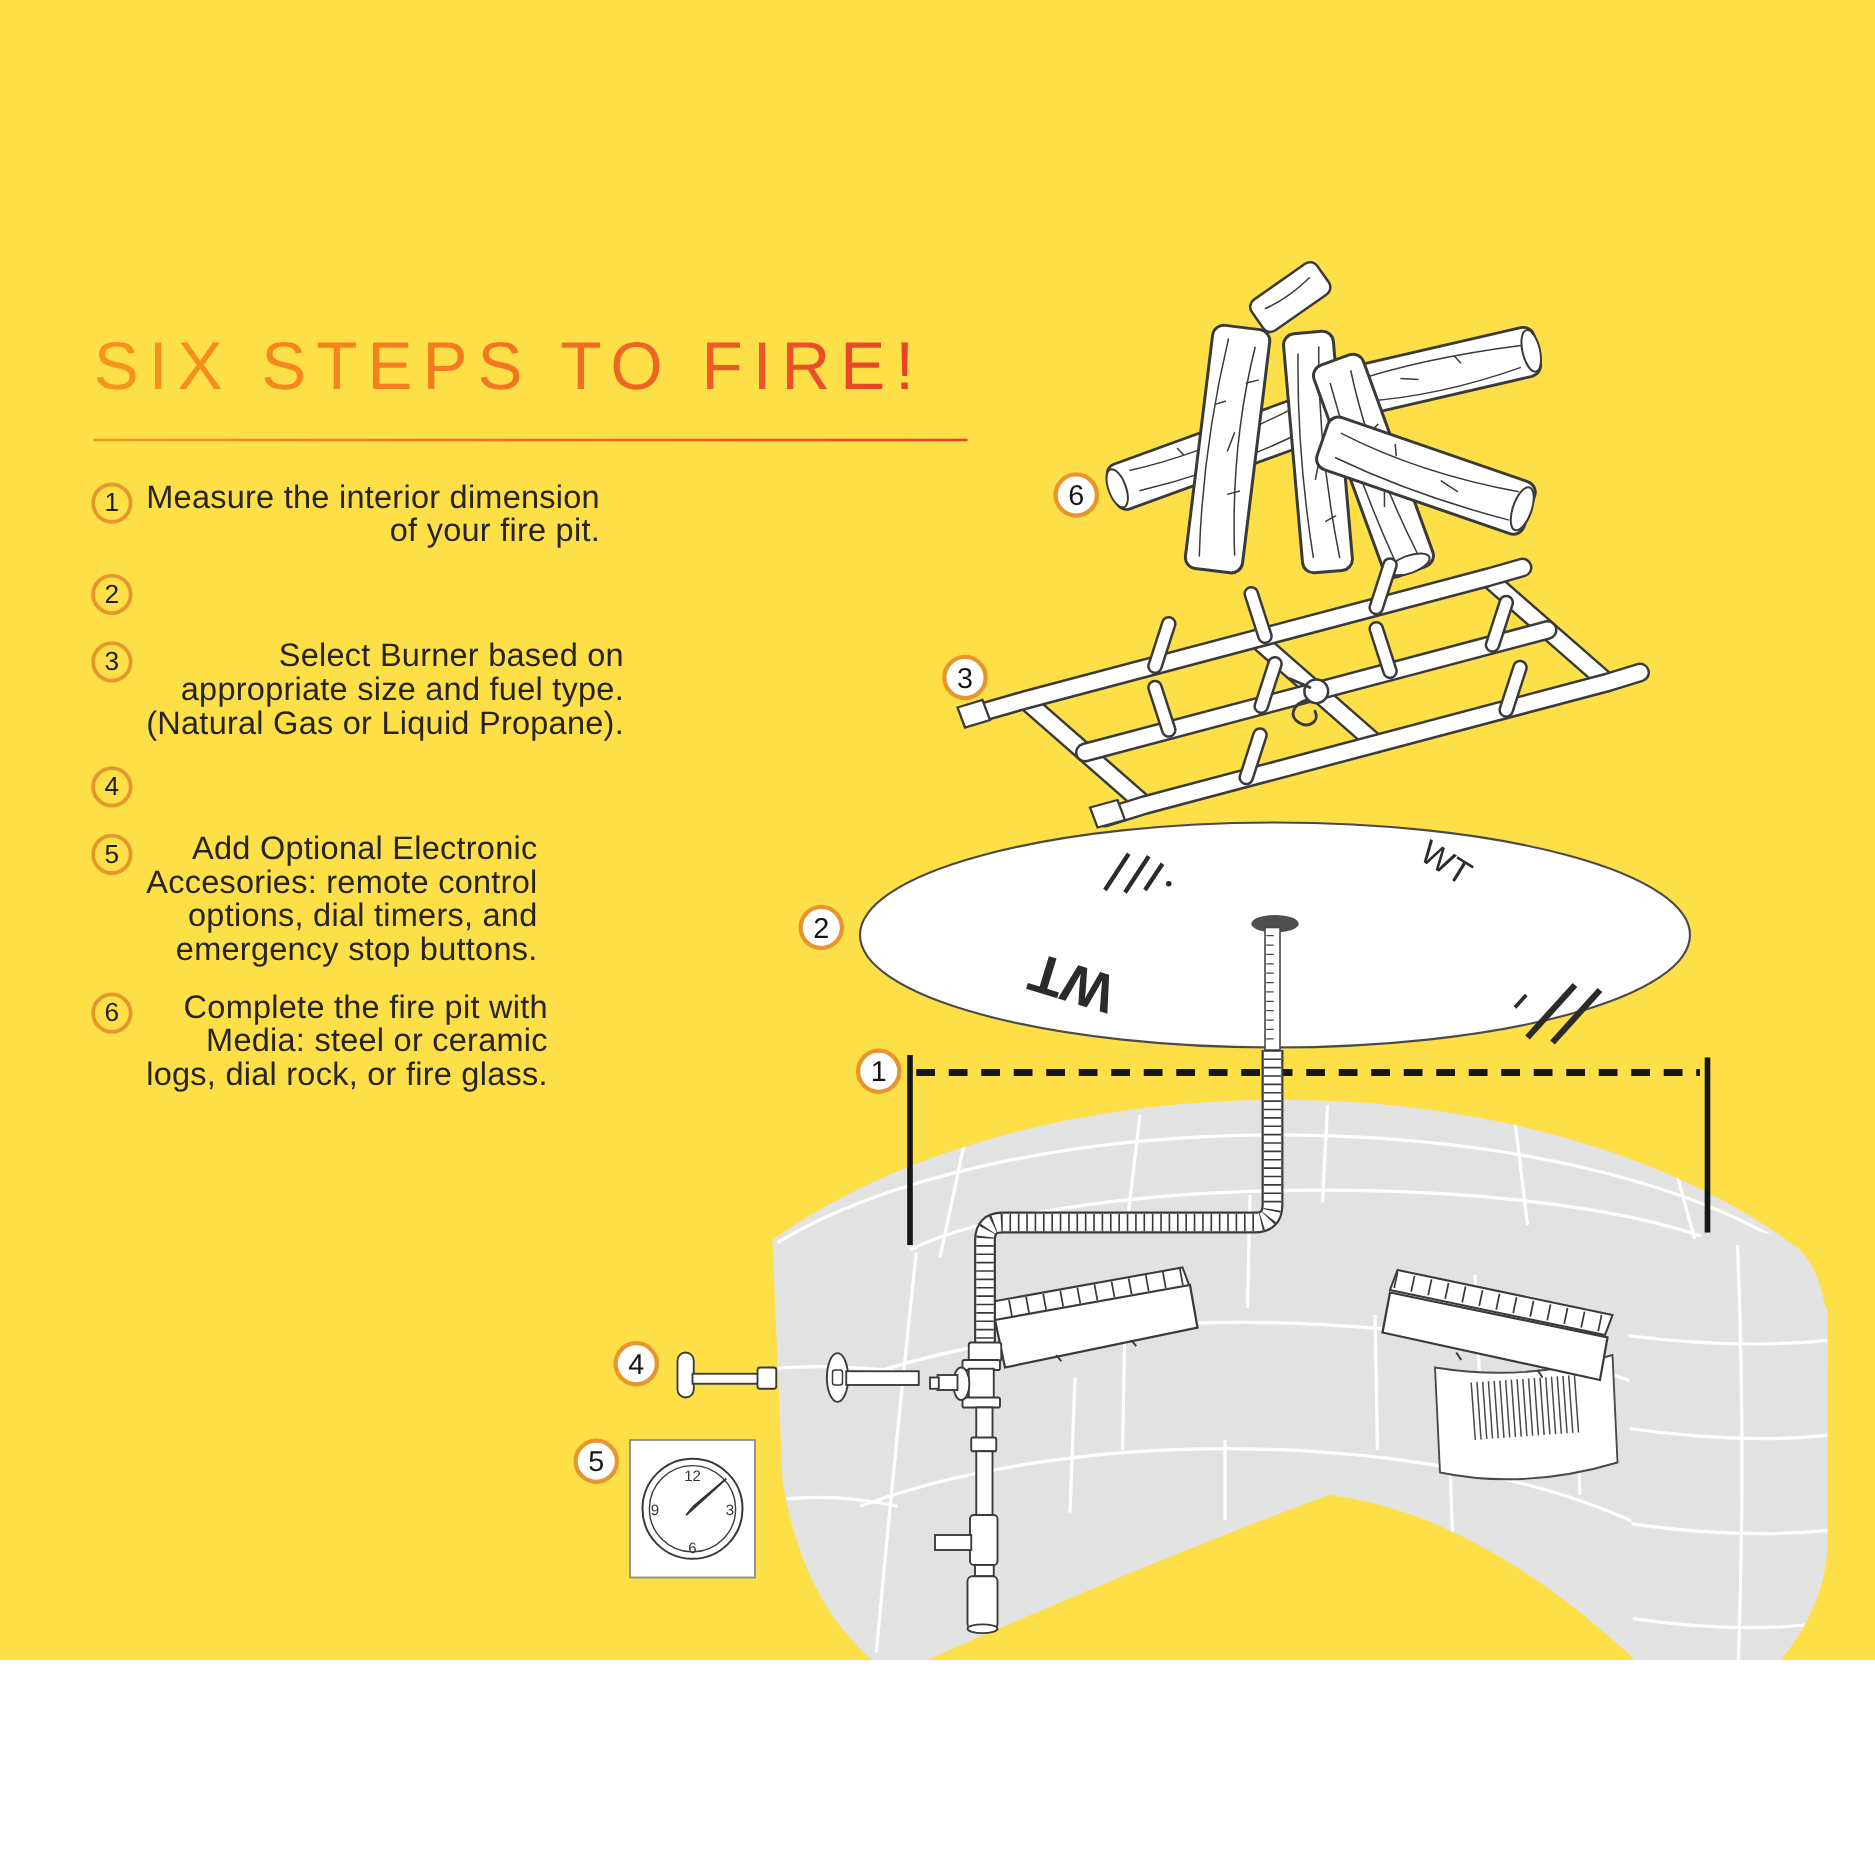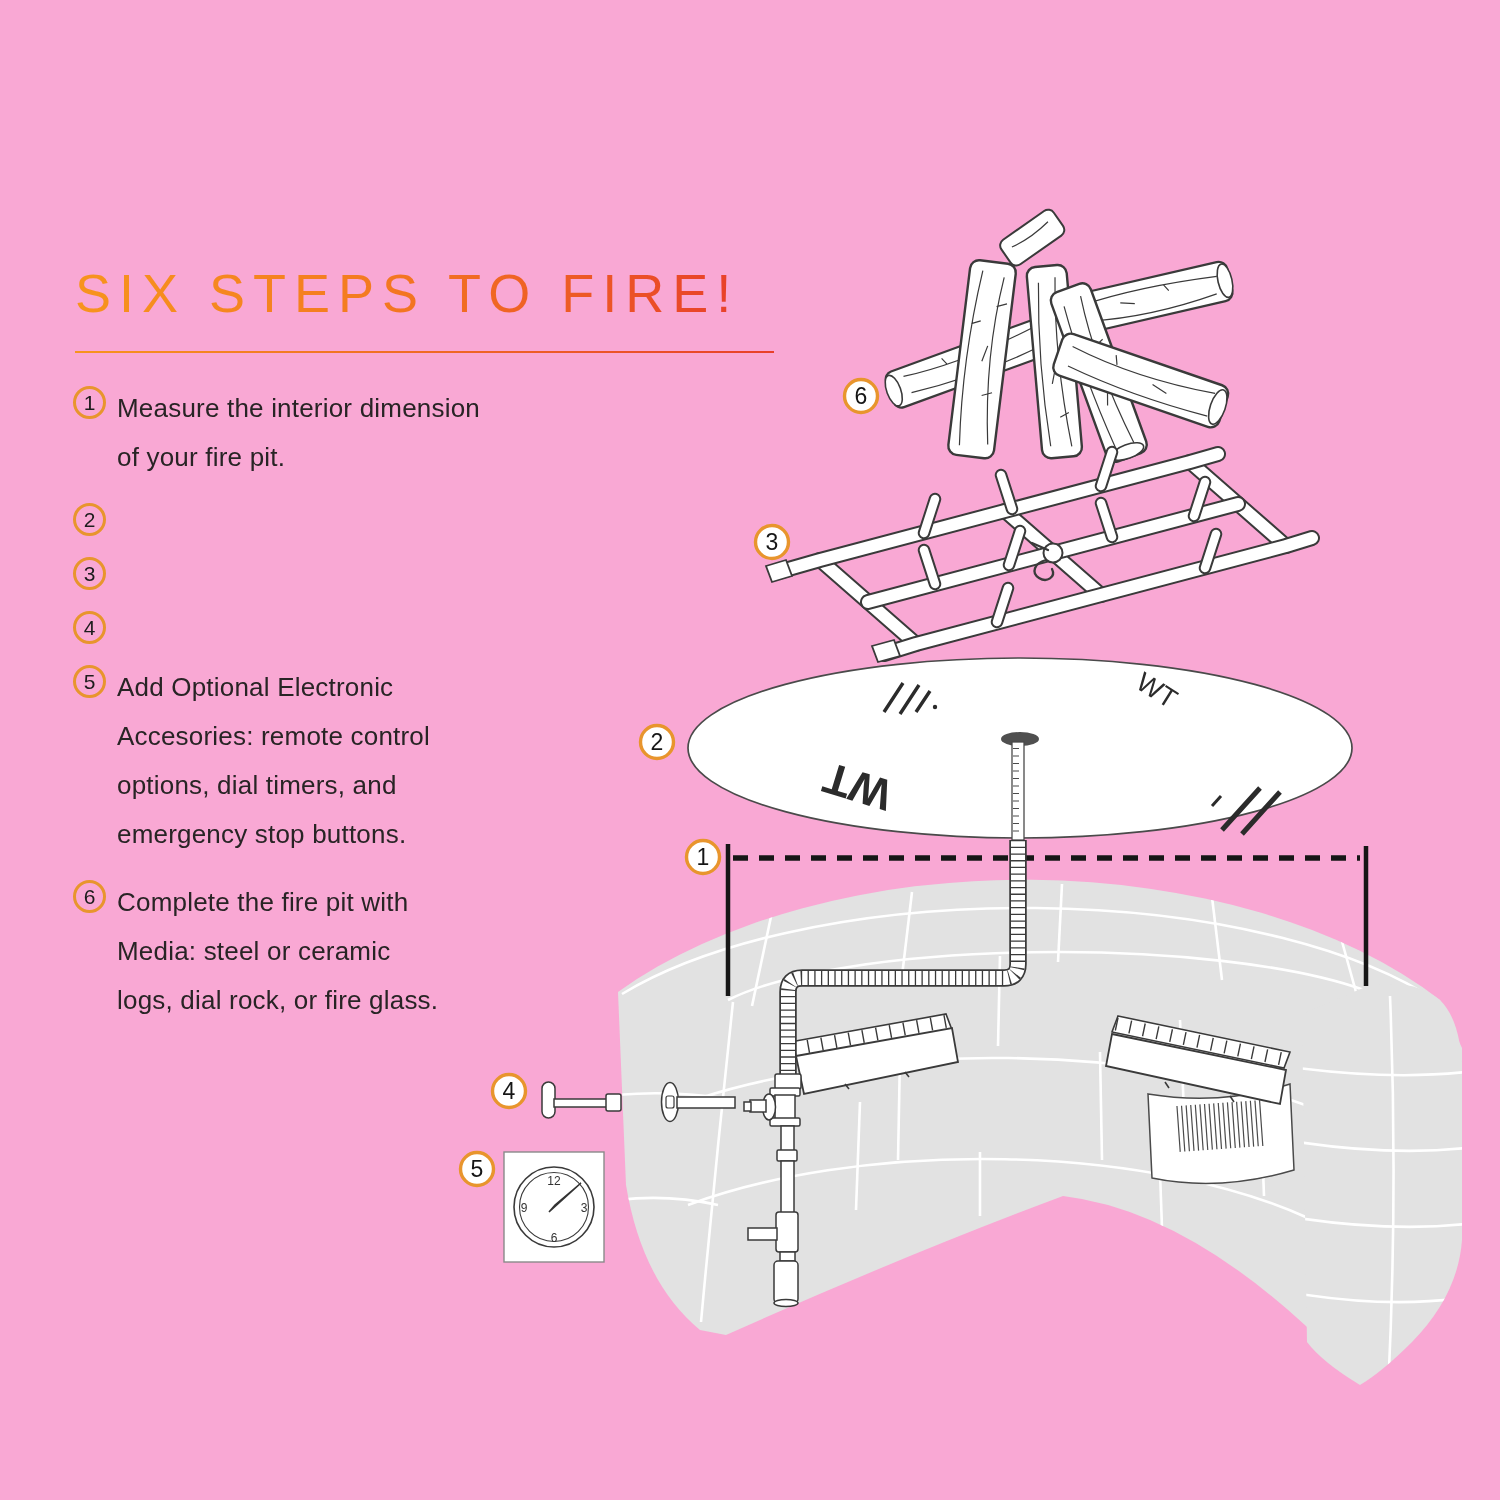--- a/index.html
+++ b/index.html
@@ -1,30 +1,30 @@
 <!DOCTYPE html>
 <html><head>
 <meta charset="utf-8">
 <style>
   html,body{margin:0;padding:0;background:#fff;}
-  .canvas{position:relative;width:1500px;height:1500px;background:#f9a8d4;overflow:hidden;
+  .canvas{position:relative;width:1500px;height:1328px;background:#fde047;overflow:hidden;
           font-family:"Liberation Sans", sans-serif;}
   .page-title{position:absolute;left:75px;top:262px;font-size:54px;font-weight:500;
           letter-spacing:8px;white-space:nowrap;color:#F0691F;
           background:linear-gradient(90deg,#F7941E 0%,#F47A20 45%,#E8402A 100%);
           -webkit-background-clip:text;background-clip:text;-webkit-text-fill-color:transparent;}
   .title-rule{position:absolute;left:75px;top:351px;width:699px;height:2px;
           background:linear-gradient(90deg,#F7941E,#E8402A);}
   .steps{position:absolute;left:73px;top:384px;width:440px;}
   .step{display:flex;align-items:flex-start;margin-bottom:19px;}
   .step-num{flex:0 0 auto;width:27px;height:27px;border:3px solid #E8952D;border-radius:50%;
           display:flex;align-items:center;justify-content:center;font-size:21px;color:#1d1d1d;
           margin-top:2px;margin-right:11px;}
-  .step-text{font-size:26px;line-height:49px;color:#282425;letter-spacing:0.2px;
-          white-space:pre-line;}
+  .step-text{font-size:26px;line-height:27px;color:#282425;letter-spacing:0.2px;
+          white-space:pre-line;text-align:right;}
   svg text{font-family:"Liberation Sans", sans-serif;}
   .diagram{position:absolute;left:0;top:0;}
 </style>
 </head>
 <body>
 
 <div class="canvas">
 
   <div class="page-title">SIX STEPS TO FIRE!</div>
   <div class="title-rule"></div>
@@ -33,20 +33,23 @@
     <div class="step">
       <span class="step-num">1</span>
       <span class="step-text">Measure the interior dimension
 of your fire pit.</span>
     </div>
     <div class="step">
       <span class="step-num">2</span>
     </div>
     <div class="step">
       <span class="step-num">3</span>
+      <span class="step-text">Select Burner based on
+appropriate size and fuel type.
+(Natural Gas or Liquid Propane).</span>
     </div>
     <div class="step">
       <span class="step-num">4</span>
     </div>
     <div class="step">
       <span class="step-num">5</span>
       <span class="step-text">Add Optional Electronic
 Accesories: remote control
 options, dial timers, and
 emergency stop buttons.</span>

